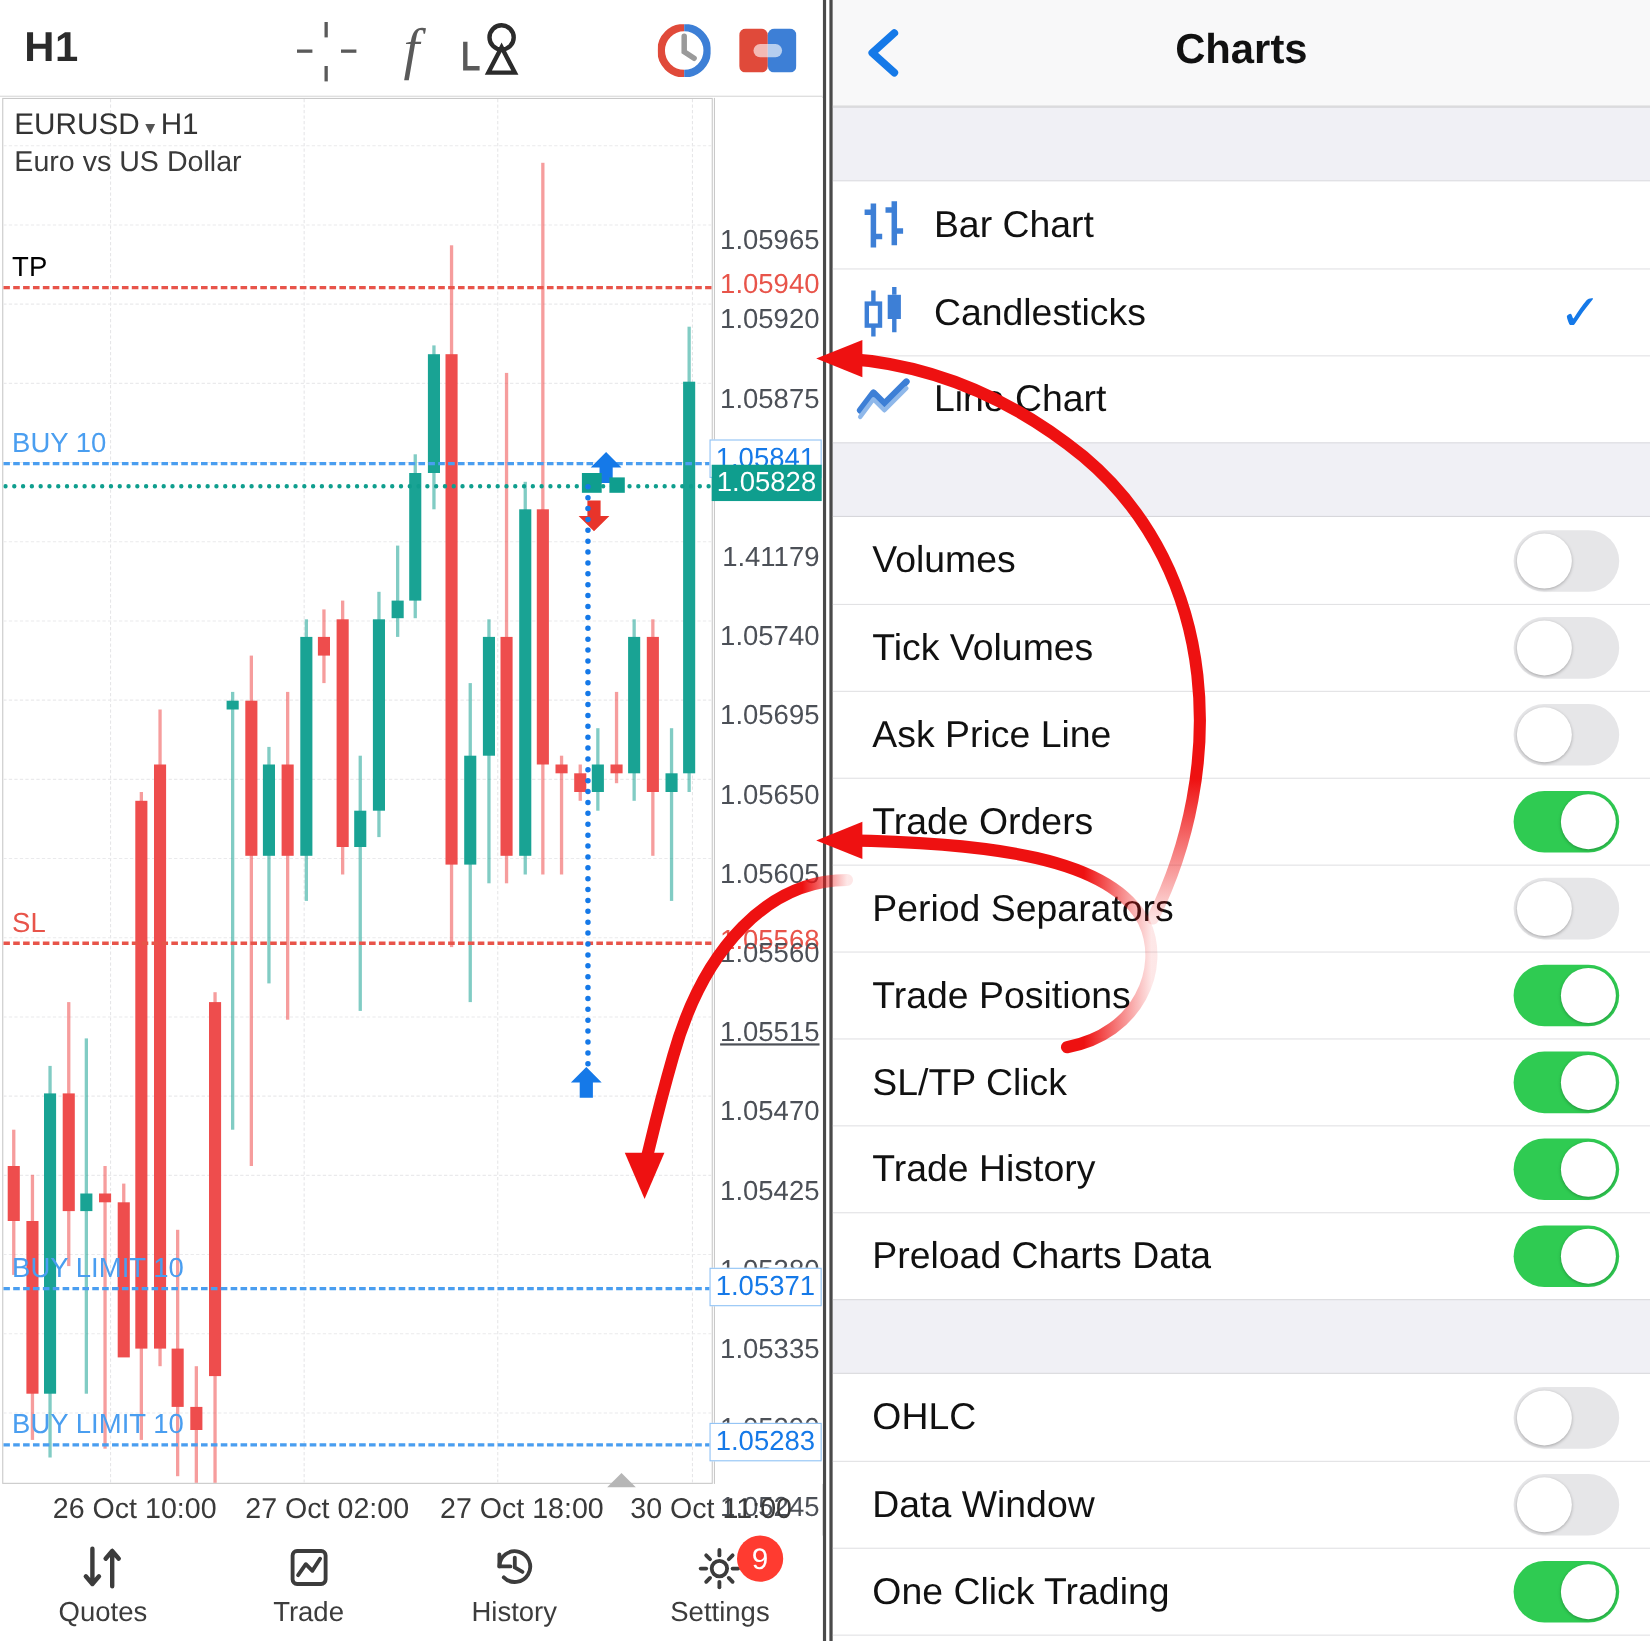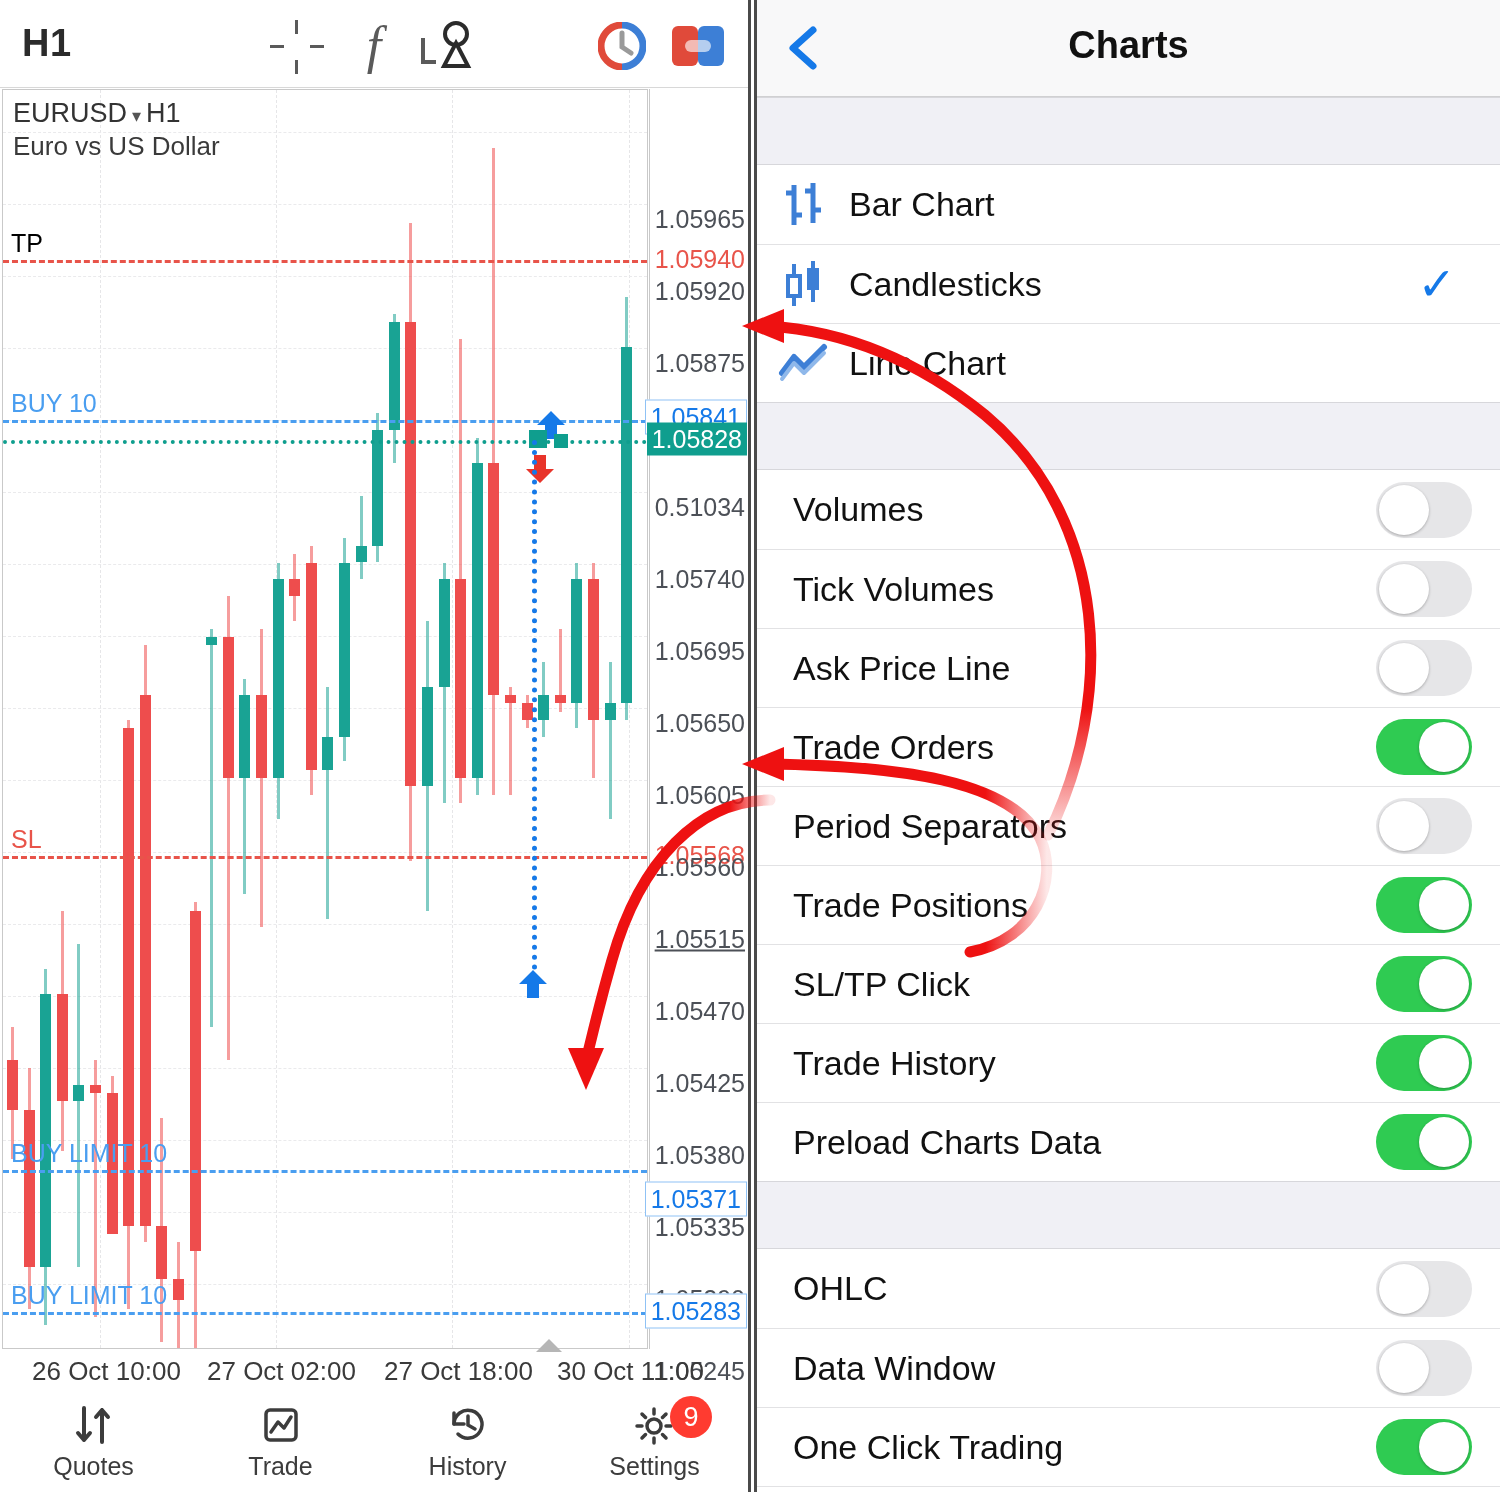--- a/index.html
+++ b/index.html
@@ -84,21 +84,21 @@
            white-space: nowrap; transform: translateY(-50%); }
   .ptick.tp { color: #e8544a; }
   .ptick.sl { color: #e8544a; }
   .ptick-box { position: absolute; right: 2px; padding: 2px 5px;
                font-size: 25px; white-space: nowrap; transform: translateY(-50%); }
   .ptick-box.bid { background: #0f9e8e; color: #fff; }
   .ptick-box.ask { background: #fff; color: #1579e8; border: 1px solid #8fc2f5; }
   .ptick-box.ord { background: #fff; color: #1579e8; border: 1px solid #8fc2f5; }
 
   
-  #time-axis { position: absolute; left: 2px; top: 1350px; width: 746px; height: 46px; }
+  #time-axis { position: absolute; left: 18px; top: 1350px; width: 746px; height: 46px; }
   .ttick { position: absolute; top: 6px; font-size: 26px; color: #3a3a3a; white-space: nowrap; }
   #scroll-marker { position: absolute; left: 534px; top: -11px; width: 0; height: 0;
       border-left: 13px solid transparent; border-right: 13px solid transparent;
       border-bottom: 13px solid #b6b6b6; }
 
   
   #tabbar { position: absolute; left: 0; top: 1396px; width: 748px; height: 96px;
             background: #fff; display: flex; align-items: flex-start; }
   .tab { flex: 1; position: relative; text-align: center; padding-top: 6px; cursor: pointer; }
   .tab .ticon { height: 46px; display: flex; align-items: center; justify-content: center; }
@@ -403,32 +403,32 @@
     </div>
   </div>
 
   <div id="price-axis">
         <div class="ptick" style="top: 130px;">1.05965</div>
         <div class="ptick tp" style="top: 170px;">1.05940</div>
         <div class="ptick" style="top: 202px;">1.05920</div>
         <div class="ptick" style="top: 274px;">1.05875</div>
         <div class="ptick-box ask" style="top: 328px;">1.05841</div>
         <div class="ptick-box bid" style="top: 350px;">1.05828</div>
-        <div class="ptick" style="top: 418px;">0.51034</div>
+        <div class="ptick" style="top: 418px;">1.41179</div>
         <div class="ptick" style="top: 490px;">1.05740</div>
         <div class="ptick" style="top: 562px;">1.05695</div>
         <div class="ptick" style="top: 634px;">1.05650</div>
         <div class="ptick" style="top: 706px;">1.05605</div>
         <div class="ptick sl" style="top: 766px;">1.05568</div>
         <div class="ptick" style="top: 778px;">1.05560</div>
         <div class="ptick" style="top: 850px; text-decoration: underline;">1.05515</div>
         <div class="ptick" style="top: 922px;">1.05470</div>
         <div class="ptick" style="top: 994px;">1.05425</div>
         <div class="ptick" style="top: 1066px;">1.05380</div>
-        <div class="ptick-box ord" style="top: 1081px; margin-top: 29px;">1.05371</div>
+        <div class="ptick-box ord" style="top: 1081px;">1.05371</div>
         <div class="ptick" style="top: 1138px;">1.05335</div>
         <div class="ptick" style="top: 1210px;">1.05290</div>
         <div class="ptick-box ord" style="top: 1222px;">1.05283</div>
         <div class="ptick" style="top: 1282px;">1.05245</div>
       </div>
 
   <div id="time-axis">
     <div id="scroll-marker"></div>
   <div class="ttick" style="left: 30px;">26 Oct 10:00</div>
         <div class="ttick" style="left: 205px;">27 Oct 02:00</div>

